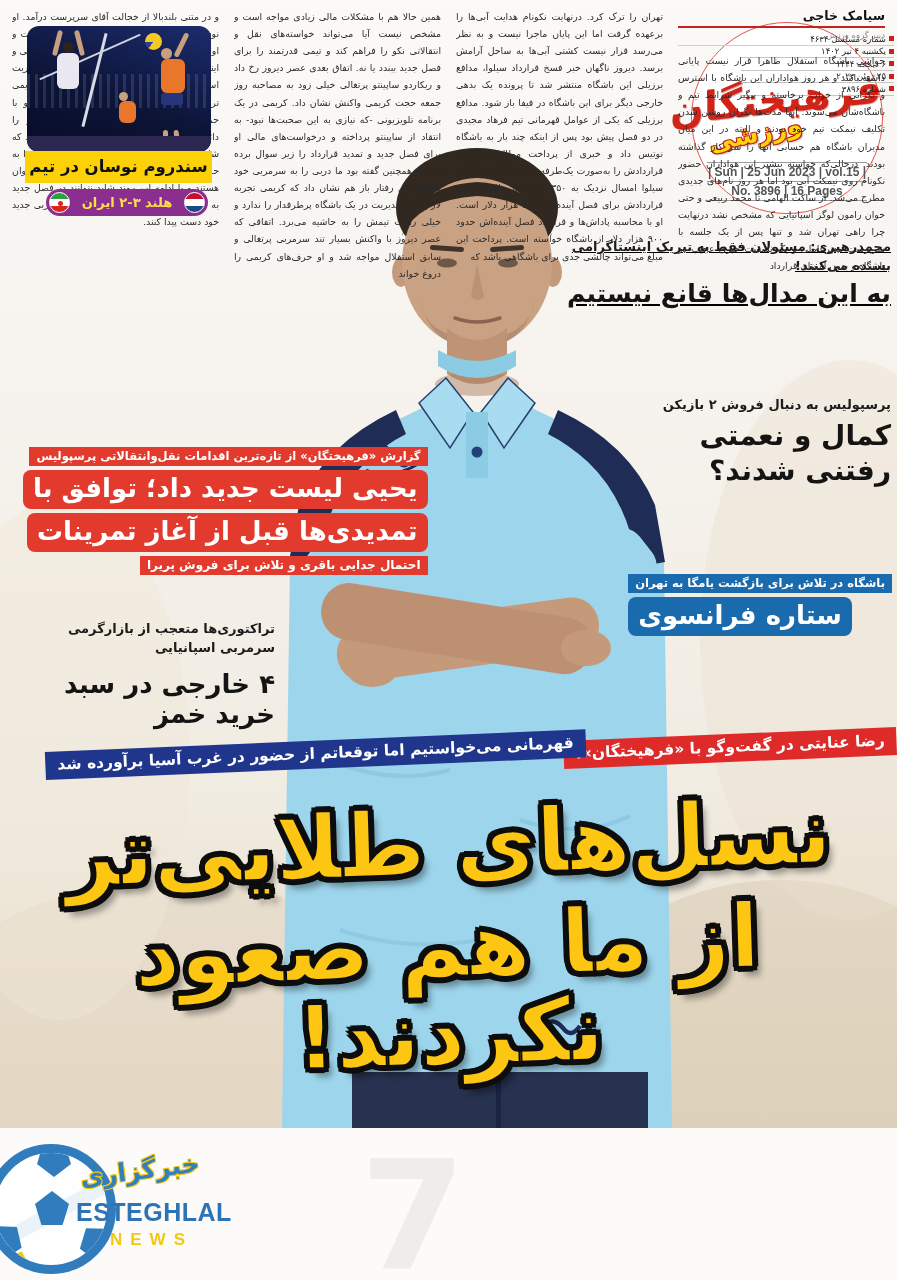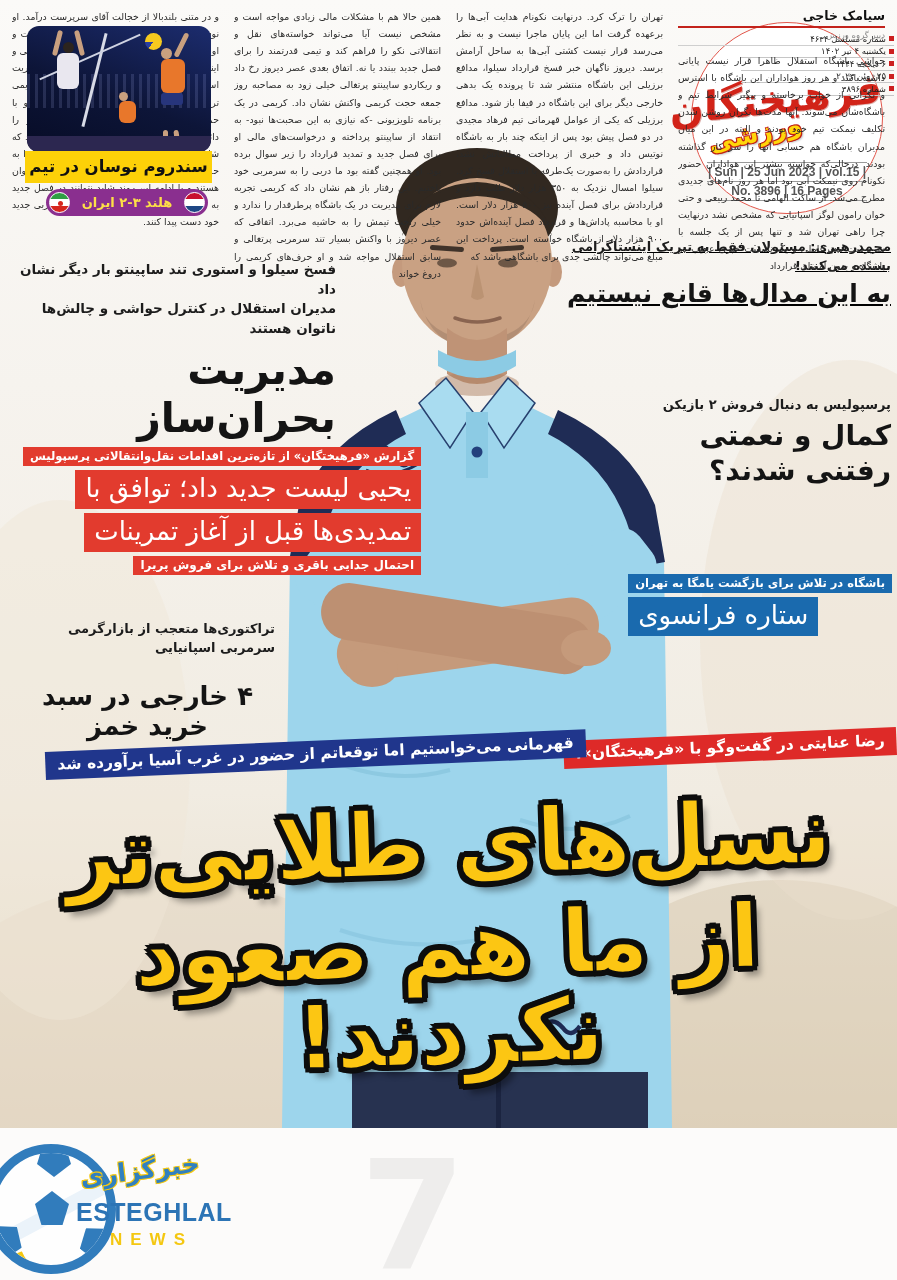--- a/index.html
+++ b/index.html
@@ -58,21 +58,21 @@
   .mh-bullet { width:5px; height:5px; background:#cc1f1f; flex:0 0 auto; }
 
   
   .blk { position:absolute; z-index:5; direction:rtl; }
   .kicker { font-size:13px; font-weight:700; color:#1c1c1c; line-height:1.45; }
   .h-black { font-weight:900; color:#141414; }
   .ta-r { text-align:right; }
 
   .bar { display:table; background:#e23b2e; color:#fff; direction:rtl; }
   .bar-sm { font-size:11.5px; font-weight:700; padding:2px 7px 3px; }
-  .bar-lg { font-size:26px; font-weight:400; padding:3px 10px 6px; margin-top:4px; }
+  .bar-lg { font-size:26px; font-weight:700; padding:3px 10px 6px; margin-top:4px;border-radius:8px; }
   .bar-blue { background:#1a6aae; }
   .align-right-stack { display:flex; flex-direction:column; align-items:flex-end; }
   .align-right-stack .bar { margin-top:4px; }
 
   .strip { position:absolute; z-index:6; color:#fff; font-size:15.5px; font-weight:800; direction:rtl;
     padding:4px 12px 6px; white-space:nowrap; }
   .strip-red { background:#de2a28; right:0; top:727px; transform:rotate(-2.4deg); transform-origin:right bottom; }
   .strip-blue { background:#20368c; left:46px; top:752px; transform:rotate(-2.4deg); transform-origin:left bottom; }
 
   .mega { position:absolute; left:10px; right:10px; z-index:6; text-align:center; direction:rtl;
@@ -233,25 +233,20 @@
         <span class="mh-bullet"></span>
         <span>شماره ۳۸۹۶</span>
       </div>
   </div>
 
   <div class="blk ta-r" style="right:6px; top:238px; width:332px;text-decoration:underline;">
     <div class="kicker">محمدرهبری: مسئولان فقط به تبریک اینستاگرامی بسنده می‌کنند!</div>
     <div class="h-black" style="font-size:25px; margin-top:3px;">به این مدال‌ها قانع نیستیم</div>
   </div>
 
-  <div class="blk ta-r" style="left:8px; top:260px; width:328px;">
-    <div class="kicker" style="font-size:13.5px;">فسخ سیلوا و استوری تند ساپینتو بار دیگر نشان داد</div>
-    <div class="kicker" style="font-size:13.5px;">مدیران استقلال در کنترل حواشی و چالش‌ها ناتوان هستند</div>
-    <div class="h-black" style="font-size:41px; margin-top:8px;">مدیریت بحران‌ساز</div>
-  </div>
 
   <div class="blk ta-r" style="right:6px; top:396px; width:235px;">
     <div class="kicker">پرسپولیس به دنبال فروش ۲ بازیکن</div>
     <div class="h-black" style="font-size:28px; line-height:1.25; margin-top:3px;">کمال و نعمتی</div>
     <div class="h-black" style="font-size:28px; line-height:1.25;">رفتنی شدند؟</div>
   </div>
 
   <div class="blk" style="left:23px; top:447px;">
     <div class="bar bar-sm">گزارش «فرهیختگان» از تازه‌ترین اقدامات نقل‌وانتقالاتی پرسپولیس</div>
     <div class="bar bar-lg">یحیی لیست جدید داد؛ توافق با</div>
@@ -259,21 +254,21 @@
     <div class="bar bar-sm" style="margin-top:4px; font-size:12px;">احتمال جدایی باقری و تلاش برای فروش پریرا</div>
   </div>
 
   <div class="blk align-right-stack" style="right:5px; top:570px;">
     <div class="bar bar-blue bar-sm">باشگاه در تلاش برای بازگشت یامگا به تهران</div>
     <div class="bar bar-blue bar-lg">ستاره فرانسوی</div>
   </div>
 
   <div class="blk ta-r" style="left:20px; top:620px; width:255px;">
     <div class="kicker">تراکتوری‌ها متعجب از بازارگرمی سرمربی اسپانیایی</div>
-    <div class="h-black" style="font-size:26px; margin-top:23px;text-align:center;">۴ خارجی در سبد خرید خمز</div>
+    <div class="h-black" style="font-size:26px; margin-top:11px;">۴ خارجی در سبد خرید خمز</div>
   </div>
 
   <div class="strip strip-red">رضا عنایتی در گفت‌وگو با «فرهیختگان»:</div>
   <div class="strip strip-blue">قهرمانی می‌خواستیم اما توقعاتم از حضور در غرب آسیا برآورده شد</div>
 
   <div class="mega" style="top:800px;">نسل‌های طلایی‌تر</div>
   <div class="mega" style="top:902px;">از ما هم صعود نکردند!</div>
 
   <div class="band"></div>
   <div class="seven">7</div>

